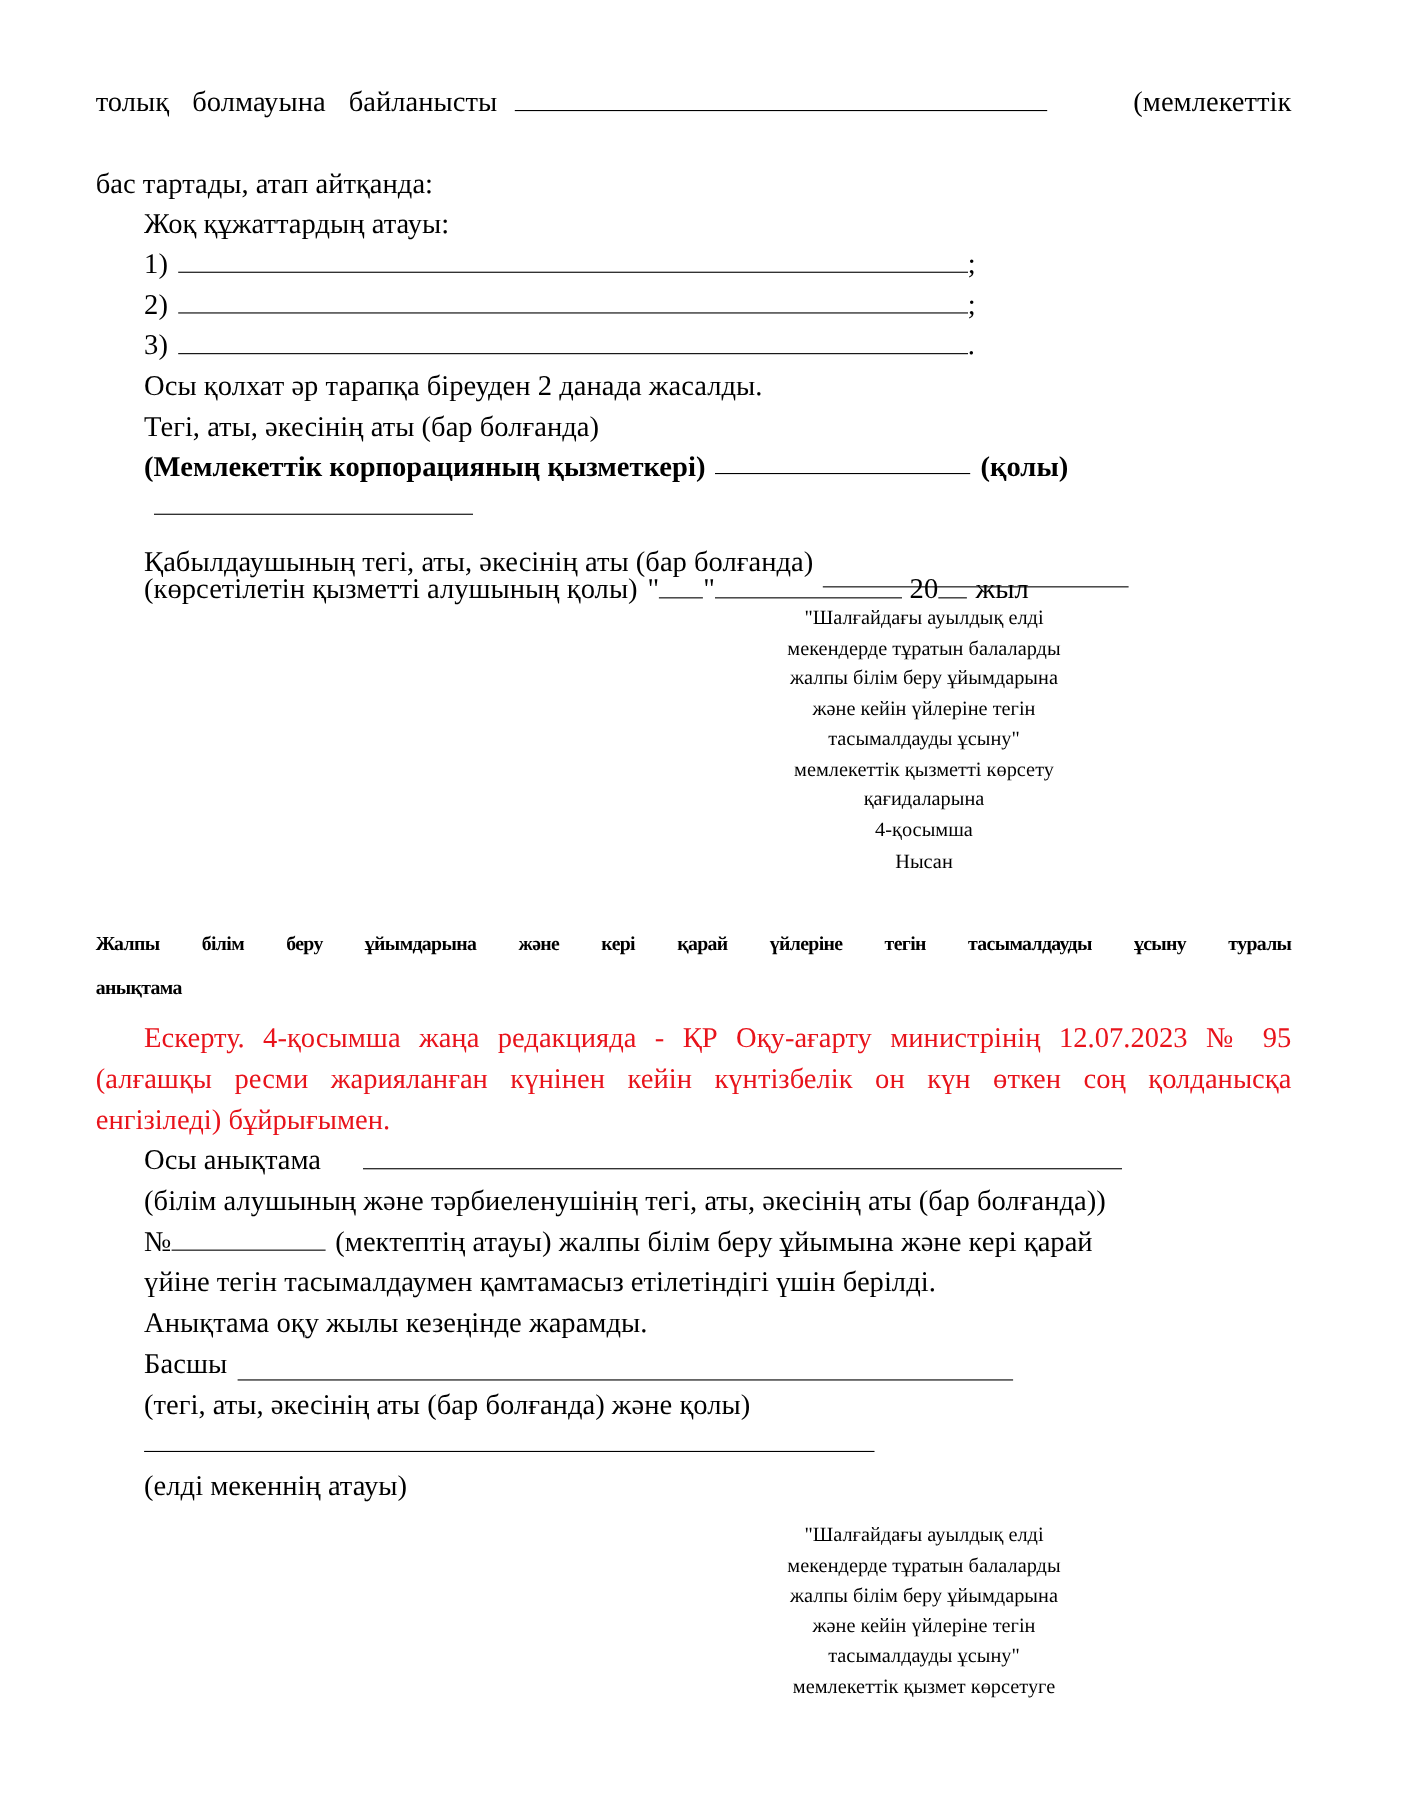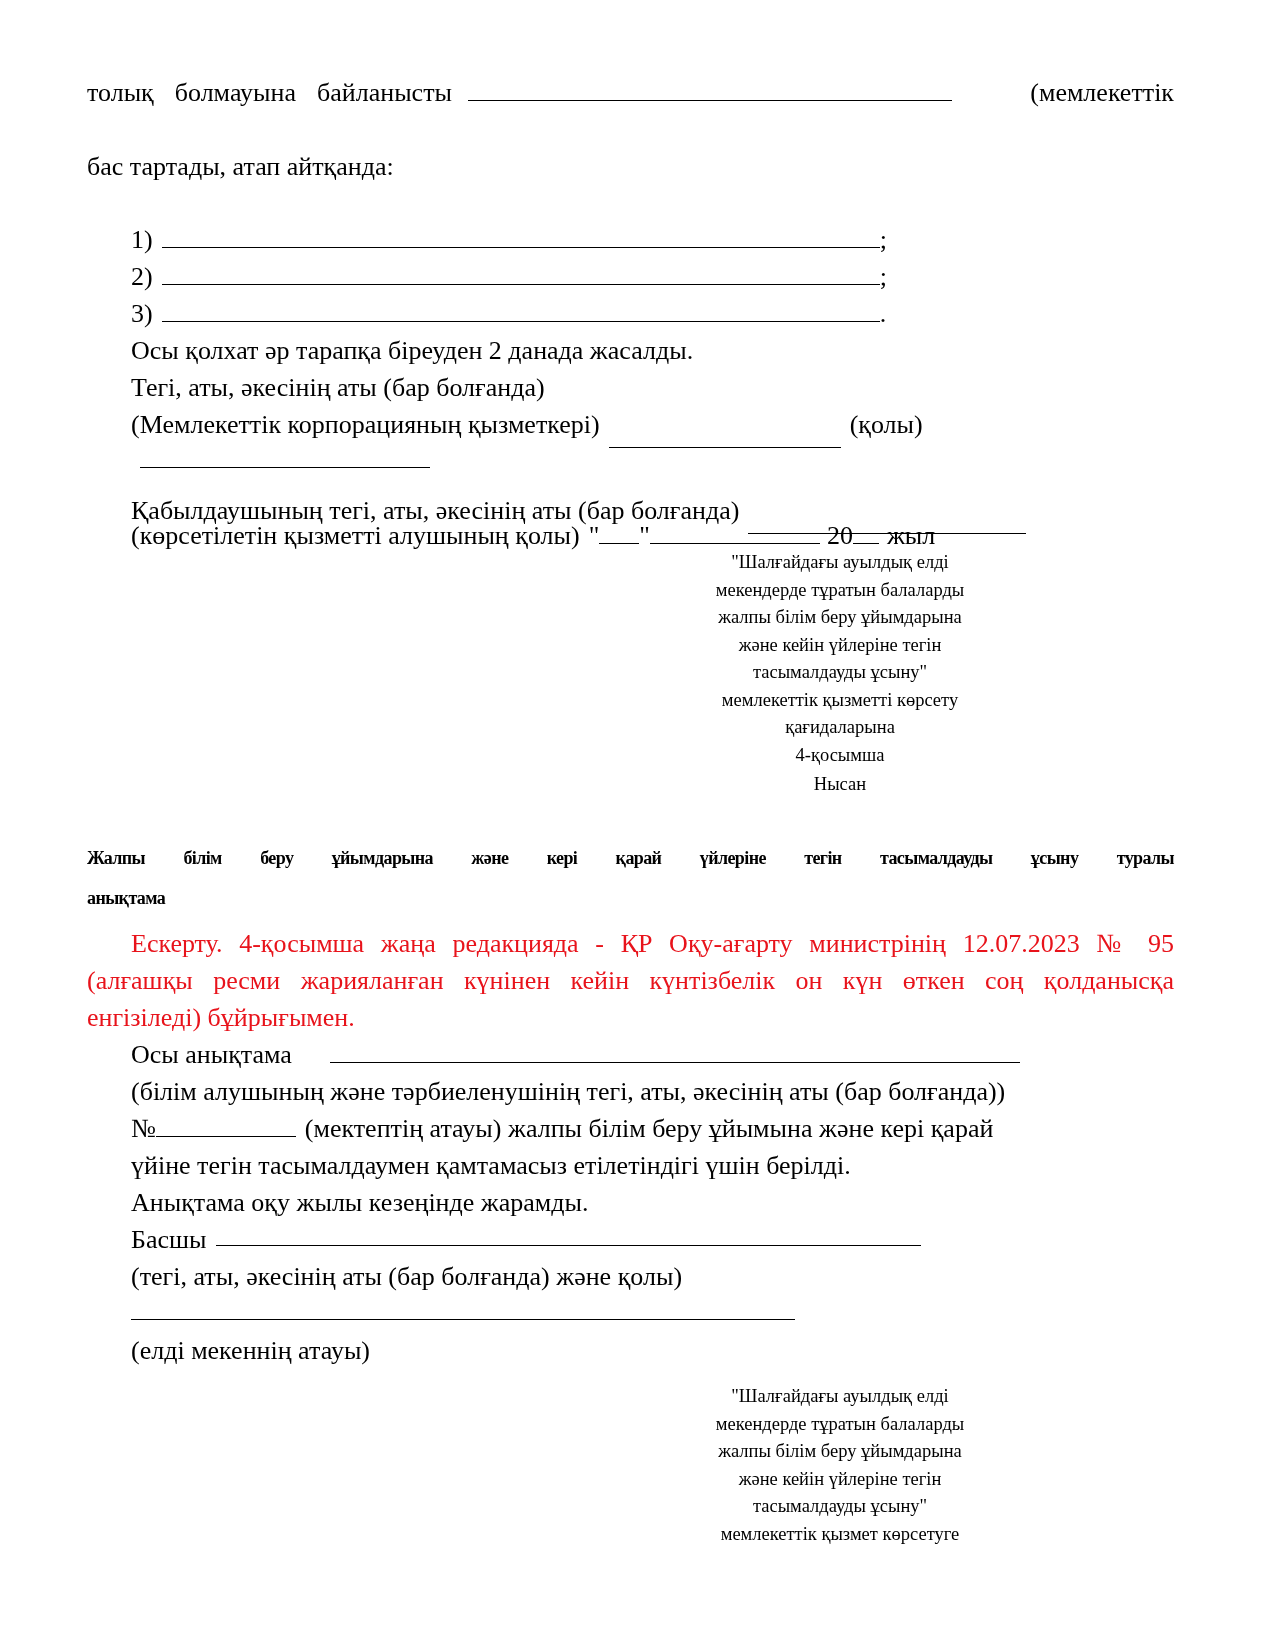--- a/index.html
+++ b/index.html
@@ -78,41 +78,42 @@
 
 <div class="page">
 
   <div class="line" style="left:87px; top:74px; width:1087px; display:flex; align-items:baseline;">
     <span style="word-spacing:4px;">толық  болмауына  байланысты</span>
     <span class="blank" style="width:484px; margin-left:16px;"></span>
     <span style="margin-left:auto;">(мемлекеттік</span>
   </div>
   <div class="line" style="left:87px; top:148px;">бас тартады, атап айтқанда:</div>
 
+  <div class="line indent" style="top:185px;">Жоқ құжаттардың атауы:</div>
 
   <div class="line indent" style="top:221px; display:flex; align-items:baseline;">
     <span>1)</span>
     <span class="blank" style="width:718px; margin-left:9px;"></span>
     <span>;</span>
   </div>
   <div class="line indent" style="top:258px; display:flex; align-items:baseline;">
     <span>2)</span>
     <span class="blank" style="width:718px; margin-left:9px;"></span>
     <span>;</span>
   </div>
   <div class="line indent" style="top:295px; display:flex; align-items:baseline;">
     <span>3)</span>
     <span class="blank" style="width:718px; margin-left:9px;"></span>
     <span>.</span>
   </div>
 
   <div class="line indent" style="top:332px;">Осы қолхат әр тарапқа біреуден 2 данада жасалды.</div>
   <div class="line indent" style="top:369px;">Тегі, аты, әкесінің аты (бар болғанда)</div>
 
-  <div class="line indent" style="top:406px; display:flex; align-items:flex-end;">
+  <div class="line indent" style="top:406px; display:flex; align-items:flex-start;font-weight:bold;">
     <span>(Мемлекеттік корпорацияның қызметкері)</span>
     <span class="blank" style="width:232px; margin-left:9px;"></span>
     <span style="margin-left:9px;">(қолы)</span>
   </div>
 
   <div class="line indent" style="top:443px; display:flex; align-items:baseline;">
     <span class="blank" style="width:290px; margin-left:9px;"></span>
   </div>
 
   <div class="line indent" style="top:492px; display:flex; align-items:flex-end;">
@@ -160,21 +161,21 @@
 
   <div class="line indent" style="top:1110px; display:flex; align-items:baseline;">
     <span>№</span>
     <span class="blank" style="width:140px;"></span>
     <span style="margin-left:9px;">(мектептің атауы) жалпы білім беру ұйымына және кері қарай</span>
   </div>
 
   <div class="line indent" style="top:1147px;">үйіне тегін тасымалдаумен қамтамасыз етілетіндігі үшін берілді.</div>
   <div class="line indent" style="top:1184px;">Анықтама оқу жылы кезеңінде жарамды.</div>
 
-  <div class="line indent" style="top:1221px; display:flex; align-items:flex-start;">
+  <div class="line indent" style="top:1221px; display:flex; align-items:center;">
     <span>Басшы</span>
     <span class="blank" style="width:705px; margin-left:9px;"></span>
   </div>
   <div class="line indent" style="top:1258px;">(тегі, аты, әкесінің аты (бар болғанда) және қолы)</div>
 
   <div class="line indent" style="top:1295px; display:flex; align-items:baseline;">
     <span class="blank" style="width:664px;"></span>
   </div>
   <div class="line indent" style="top:1332px;">(елді мекеннің атауы)</div>
 

